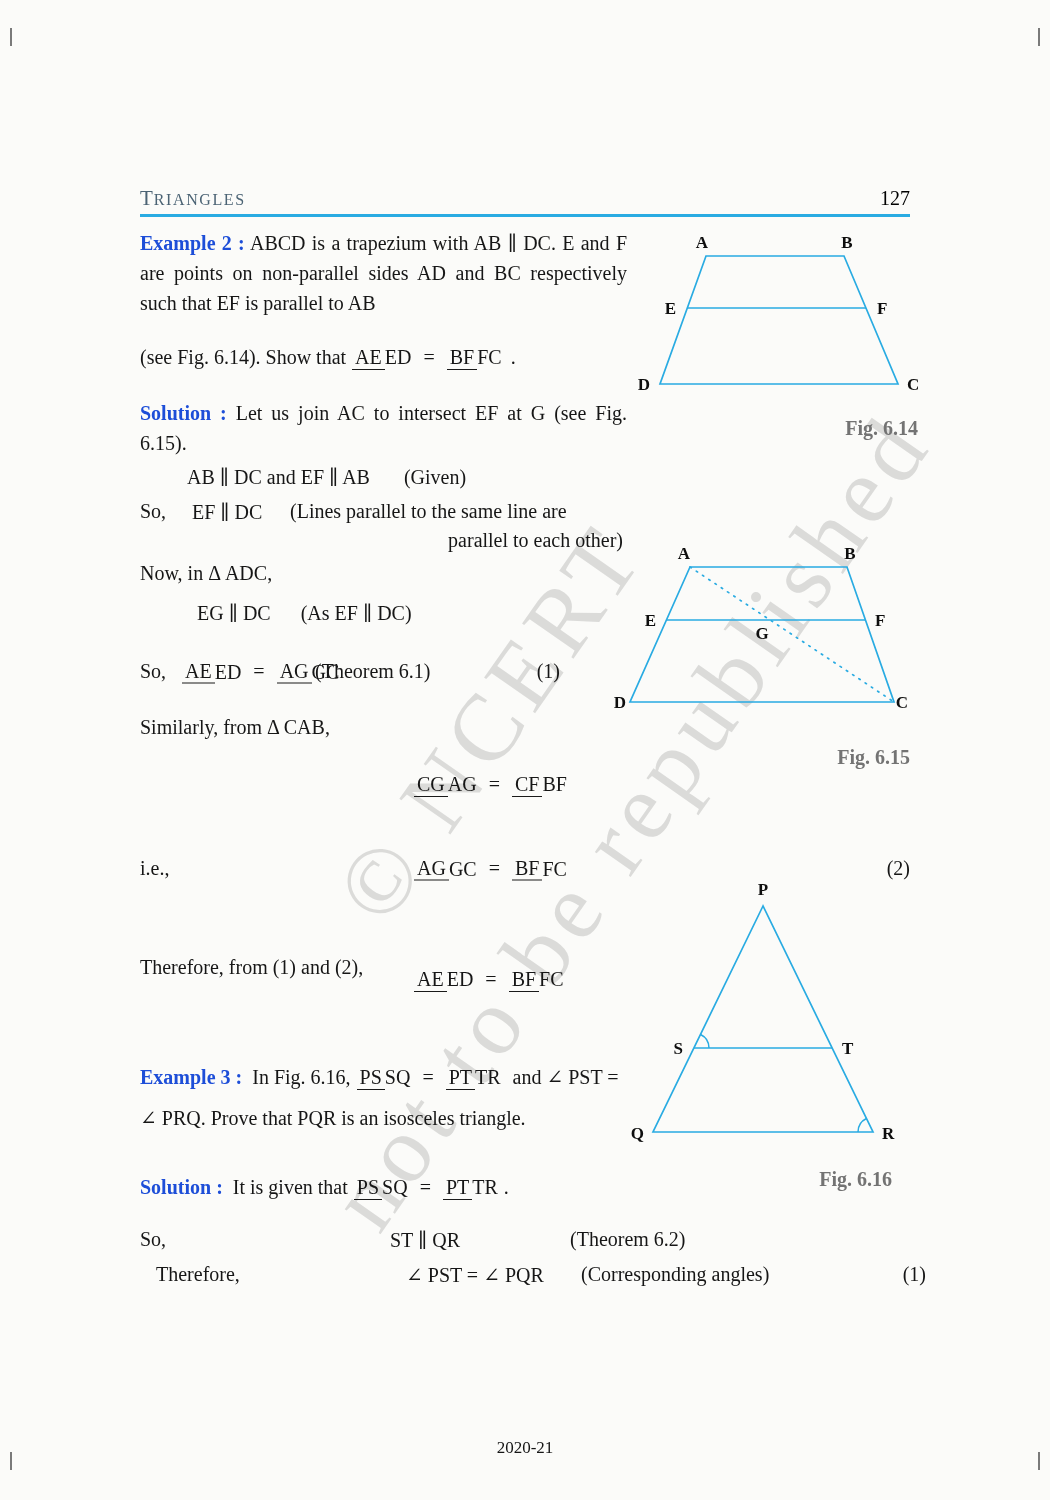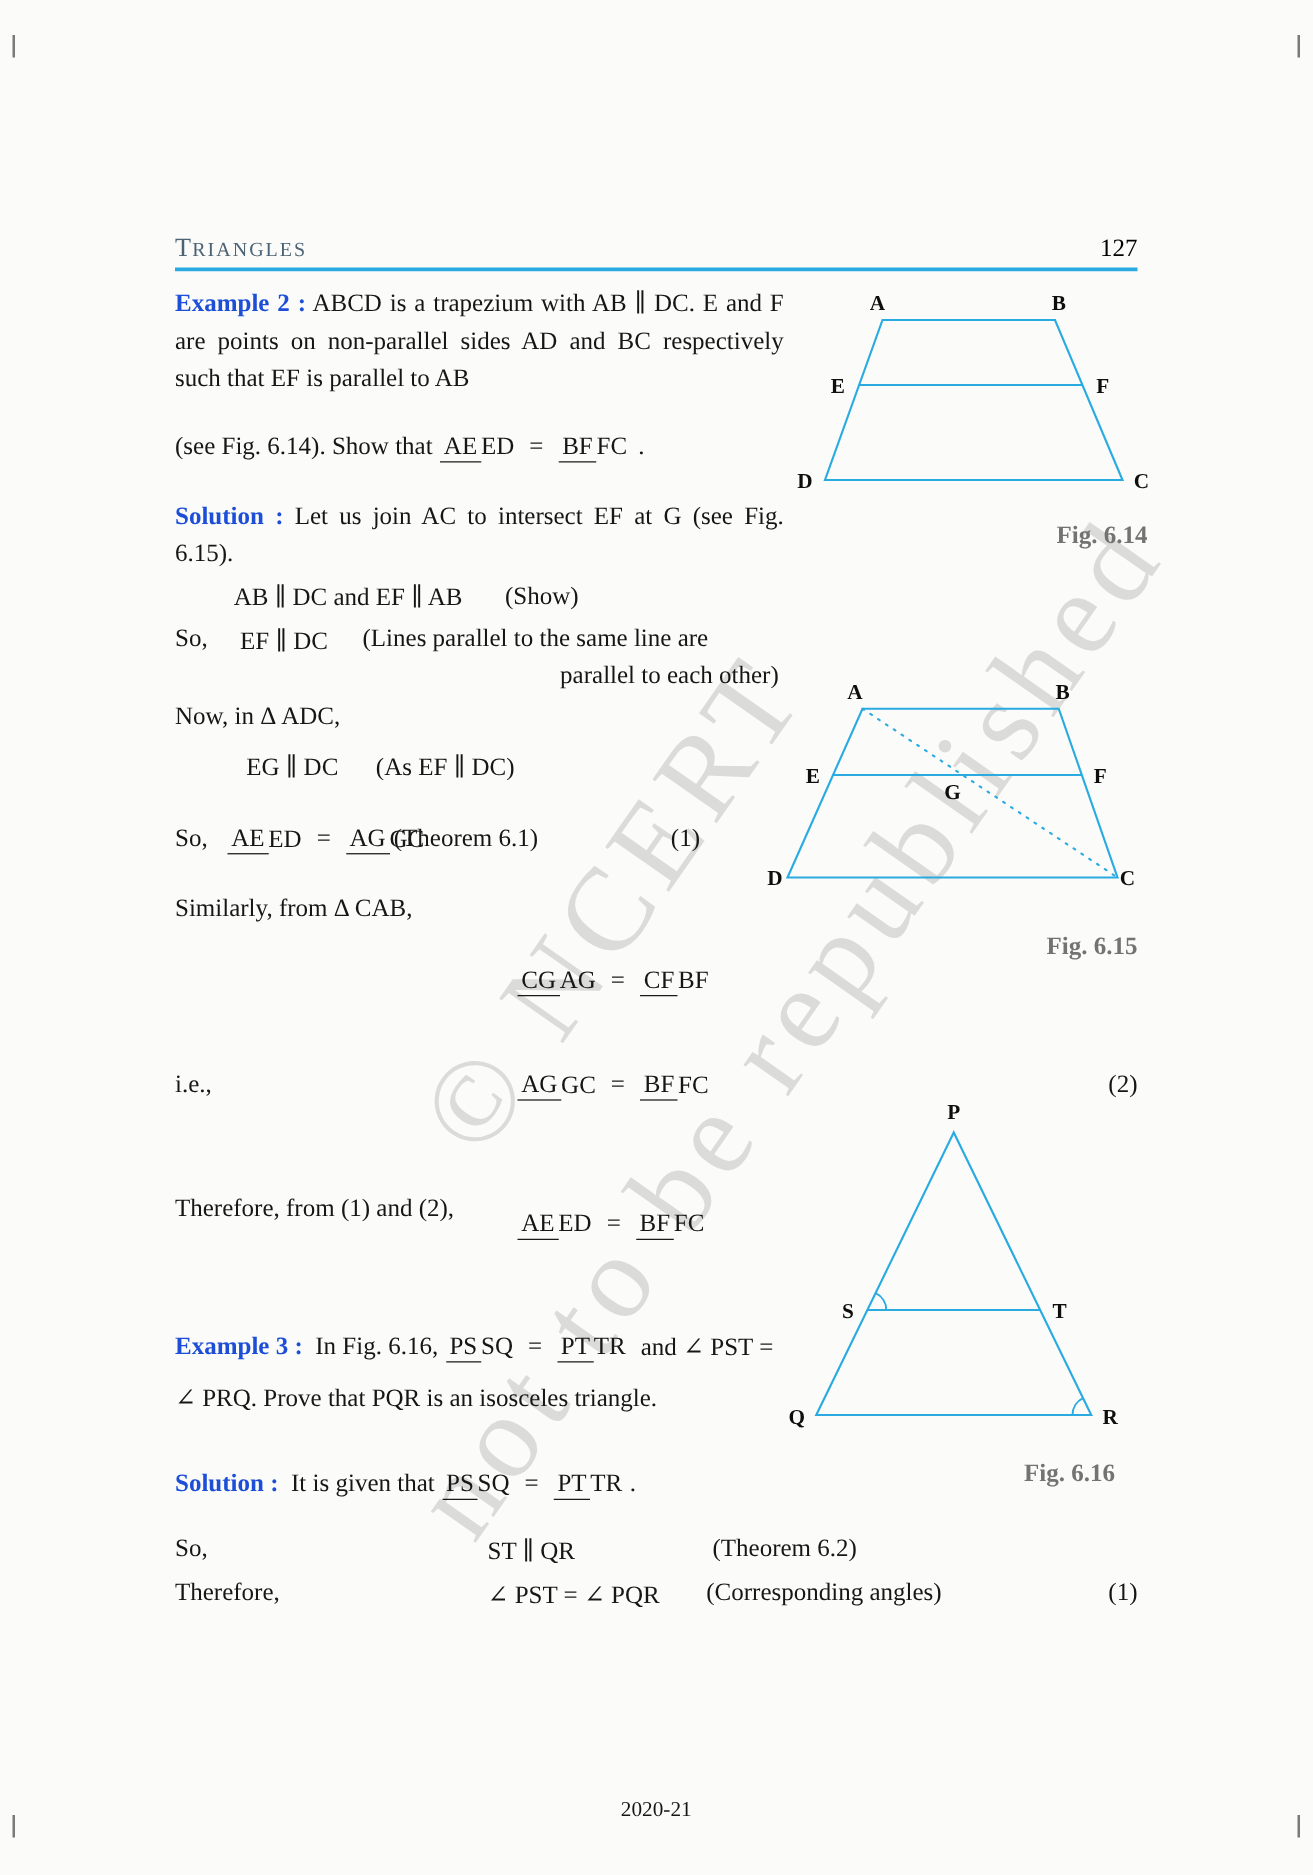--- a/index.html
+++ b/index.html
@@ -86,21 +86,21 @@
         <span class="num">BF</span>
         <span class="den">FC</span>
       </span>
     <span style="margin-left:3px;">.</span>
   </div>
 
   <p class="jpara" style="left:140px; top:398px; width:487px;"><span class="blue">Solution :</span> <span>Let us join AC to intersect EF at G (see Fig. 6.15).</span></p>
 
   <div class="row" style="left:187px; top:462px; height:30px;">
     <span>AB ∥ DC and EF ∥ AB</span>
-    <span style="margin-left:34px;">(Show)</span>
+    <span style="margin-left:34px;">(Given)</span>
   </div>
 
   <div class="abs" style="left:140px; top:500px; width:483px; height:60px;">
     <span class="abs" style="left:0; top:0;">So,</span>
     <span class="abs" style="left:52px; top:0;">EF ∥ DC</span>
     <span class="abs" style="left:150px; top:0;">(Lines parallel to the same line are</span>
     <span class="abs" style="right:0; top:29px;">parallel to each other)</span>
   </div>
 
   <div class="abs" style="left:140px; top:562px;">Now, in Δ ADC,</div>
@@ -202,21 +202,21 @@
       </span>
     <span>.</span>
   </div>
 
   <div class="abs" style="left:140px; top:1228px; width:770px; height:30px;">
     <span class="abs" style="left:0;">So,</span>
     <span class="abs" style="left:250px;">ST ∥ QR</span>
     <span class="abs" style="left:430px;">(Theorem  6.2)</span>
   </div>
 
-  <div class="abs" style="left:140px; top:1263px; width:770px; height:30px;">
+  <div class="abs" style="left:156px; top:1263px; width:770px; height:30px;">
     <span class="abs" style="left:0;">Therefore,</span>
     <span class="abs" style="left:250px;">∠ PST = ∠ PQR</span>
     <span class="abs" style="left:425px;">(Corresponding angles)</span>
     <span class="abs" style="right:0;">(1)</span>
   </div>
 
   <svg class="fig" style="left:628px; top:224px; width:290px; height:172px;" viewBox="0 0 290 172">
     <path d="M78,32 L216,32 L270,160 L32,160 Z" fill="none" stroke="#29abe2" stroke-width="1.7"></path>
     <line x1="59" y1="84" x2="238" y2="84" stroke="#29abe2" stroke-width="1.7"></line>
     <text x="74" y="24" text-anchor="middle">A</text>

